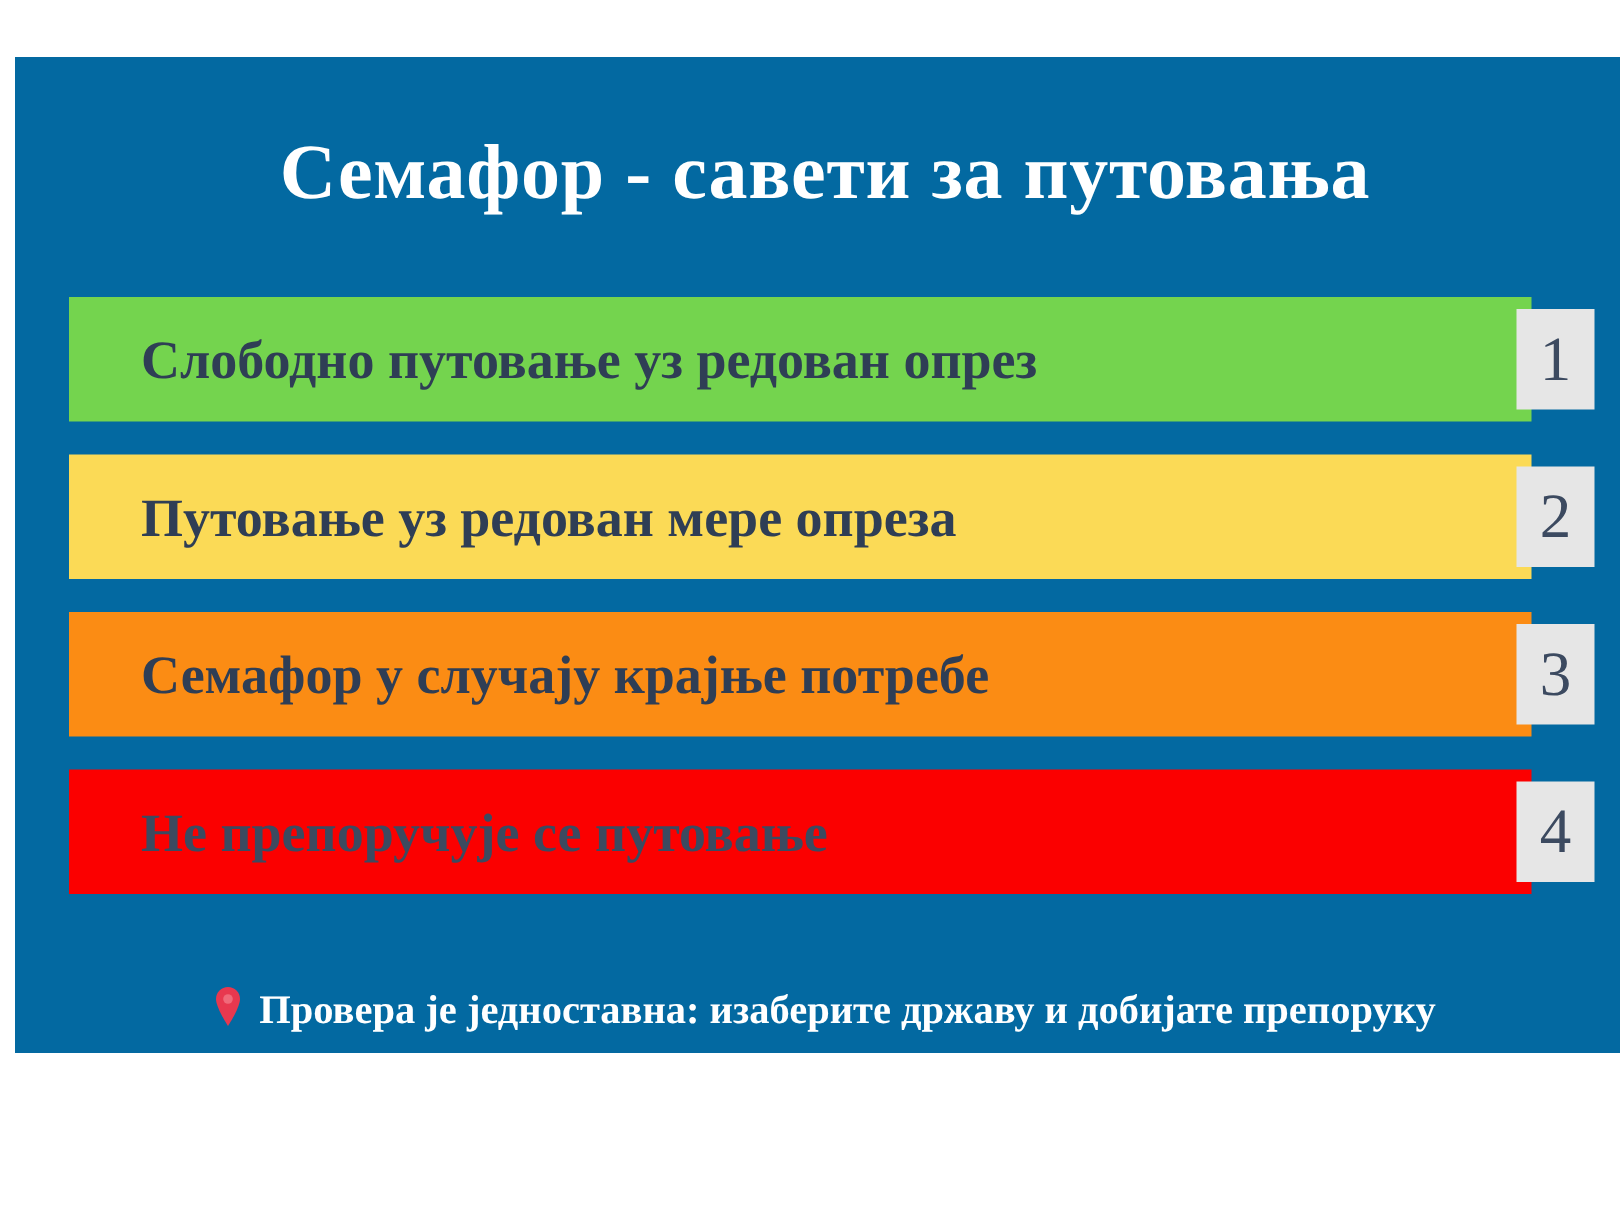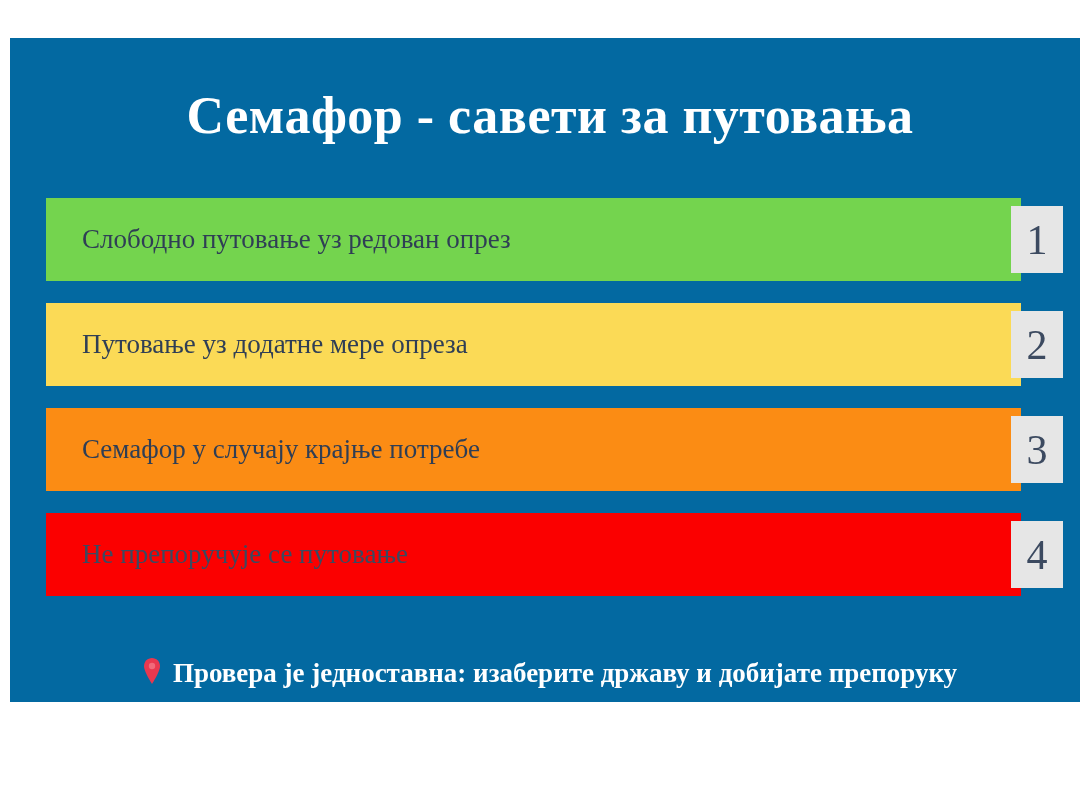--- a/index.html
+++ b/index.html
@@ -55,23 +55,23 @@
     left: 36px;
     top: 0;
     width: 975px;
     height: 83px;
     box-sizing: border-box;
     display: flex;
     align-items: center;
   }
 
   .bar-label {
-    padding-left: 36px;
-    font-size: 27px;
-    font-weight: normal;
+    padding-left: 48px;
+    font-size: 36px;
+    font-weight: bold;
     color: #2f3e55;
     white-space: nowrap;
   }
 
   .badge {
     position: absolute;
     right: 27px;
     top: 8px;
     width: 52px;
     height: 67px;
@@ -119,21 +119,21 @@
 
     <div class="bar-row">
       <div class="bar" style="background:#74d44e">
         <span class="bar-label">Слободно путовање уз редован опрез</span>
       </div>
       <div class="badge">1</div>
     </div>
 
     <div class="bar-row">
       <div class="bar" style="background:#fbda56">
-        <span class="bar-label">Путовање уз додатне мере опреза</span>
+        <span class="bar-label">Путовање уз редован мере опреза</span>
       </div>
       <div class="badge">2</div>
     </div>
 
     <div class="bar-row">
       <div class="bar" style="background:#fb8c14">
         <span class="bar-label">Семафор у случају крајње потребе</span>
       </div>
       <div class="badge">3</div>
     </div>

